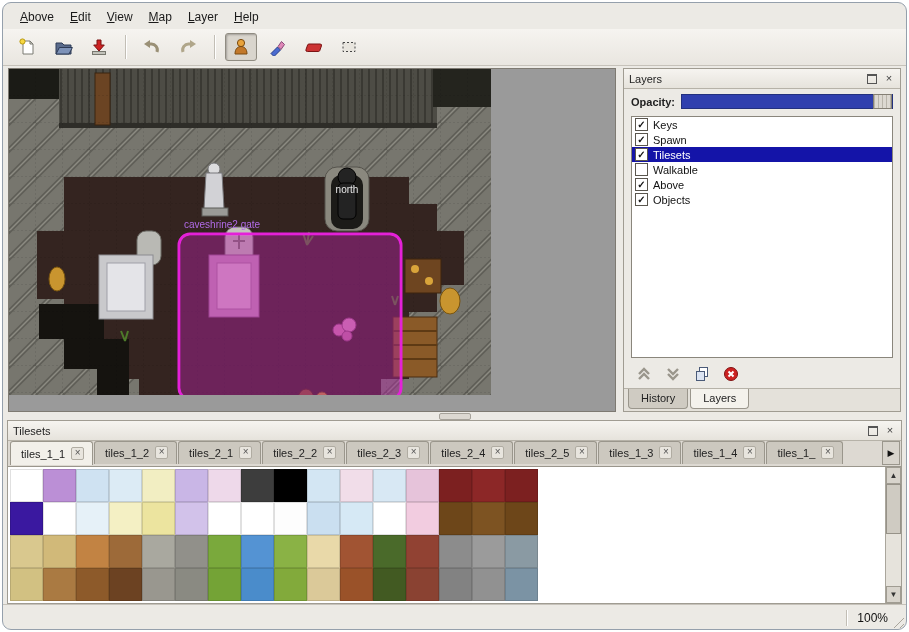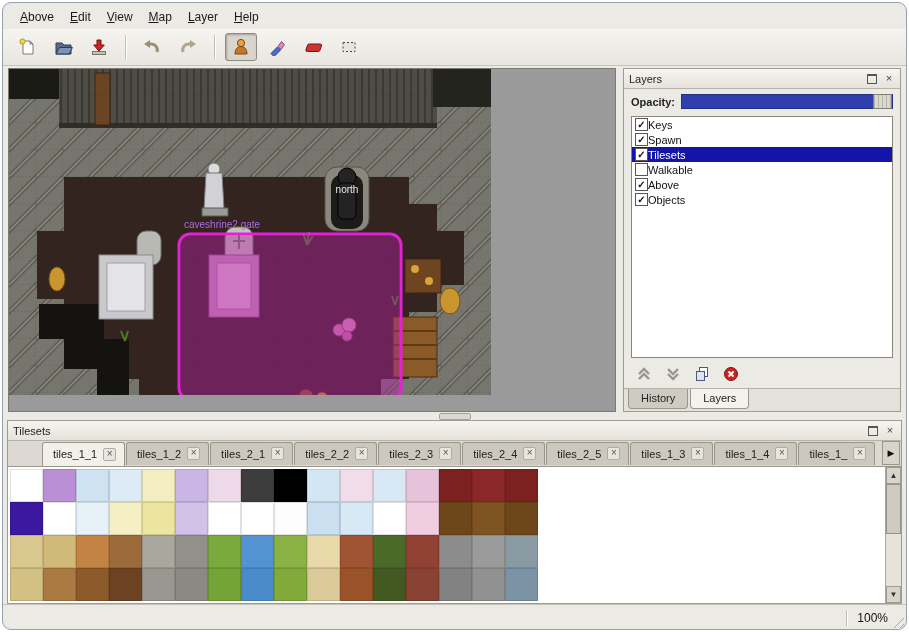--- a/index.html
+++ b/index.html
@@ -33,42 +33,42 @@
   .hdr-btns{display:flex;gap:5px;align-items:center;}
   .win-btn{width:12px;height:12px;display:inline-flex;align-items:center;justify-content:center;
            font-size:11px;line-height:1;color:#444;cursor:default;}
   .win-btn.restore i{display:block;width:8px;height:7px;border:1px solid #555;border-top:2px solid #555;}
   .opacity-row{display:flex;align-items:center;gap:6px;padding:5px 7px;}
   .op-label{font-size:11px;color:#222;font-weight:bold;}
   .slider{flex:1;height:13px;background:#2f3fae;border:1px solid #22307e;position:relative;}
   .slider-handle{position:absolute;right:0;top:-1px;width:17px;height:13px;background:#dcd8d1;
                  border:1px solid #847f75;background-image:repeating-linear-gradient(90deg,#b8b4aa 0 1px,transparent 1px 4px);}
   .layer-list{flex:1;margin:2px 7px;background:#fff;border:1px solid #8a867c;overflow:hidden;}
-  .layer-row{display:flex;align-items:center;height:15px;padding:0 3px;font-size:11px;color:#111;}
+  .layer-row{display:flex;align-items:center;gap:5px;height:15px;padding:0 3px;font-size:11px;color:#111;}
   .layer-row.selected{background:#1414a8;color:#fff;}
   .cb{width:11px;height:11px;background:#fff;border:1px solid #5a564e;display:inline-flex;
       align-items:center;justify-content:center;font-size:10px;font-weight:bold;color:#111;flex:none;}
   .cb.checked::after{content:"✓";margin-top:-1px;}
   .layer-actions{height:28px;display:flex;align-items:center;gap:13px;padding:0 12px;}
   .panel-tabs{height:22px;display:flex;align-items:flex-start;padding:0 4px;gap:2px;
               border-top:1px solid #b6b2a8;background:#e4e1da;}
   .ptab{font-size:11px;padding:3px 12px 4px 12px;border:1px solid #9a968c;border-top:none;
         background:#cfcbc2;border-radius:0 0 4px 4px;color:#222;}
   .ptab.active{background:#f4f2ec;}
 
   
   .splitter{height:8px;display:flex;align-items:center;justify-content:center;}
   .splitter .grip{width:30px;height:5px;border:1px solid #a6a29a;background:#dcd8d1;border-radius:2px;}
 
   
   .tilesets{margin:0 4px;border:1px solid #a09c92;background:#eceae5;height:184px;
             display:flex;flex-direction:column;box-sizing:border-box;}
   .ts-tabrow{height:25px;display:flex;align-items:flex-end;background:#ddd9d2;
              border-bottom:1px solid #9a968c;padding-left:2px;overflow:hidden;}
-  .ts-tabs{display:flex;align-items:center;flex:1;overflow:hidden;height:100%;margin-left:32px;}
+  .ts-tabs{display:flex;align-items:flex-start;flex:1;overflow:hidden;height:100%;}
   .ts-tab{display:flex;align-items:center;gap:6px;font-size:11px;color:#222;white-space:nowrap;
           padding:4px 8px 5px 10px;border:1px solid #9a968c;border-bottom:none;background:#ccc8bf;
           border-radius:3px 3px 0 0;margin-right:1px;flex:none;}
   .ts-tab.active{background:#f2f0ea;padding-top:5px;}
   .ts-close{font-size:10px;color:#555;border:1px solid #b0aca2;background:#e8e5de;
             width:11px;height:11px;line-height:9px;text-align:center;border-radius:2px;}
   .ts-scroll-right{width:16px;height:22px;flex:none;display:flex;align-items:center;justify-content:center;
             font-size:9px;color:#111;background:#d8d4cc;border:1px solid #9a968c;margin:0 1px 1px 0;}
   .ts-content{flex:1;background:#ffffff;position:relative;overflow:hidden;display:flex;}
   #tile-grid{display:grid;grid-template-columns:repeat(16,33px);grid-auto-rows:33px;width:528px;height:132px;margin:2px 0 0 2px;}

